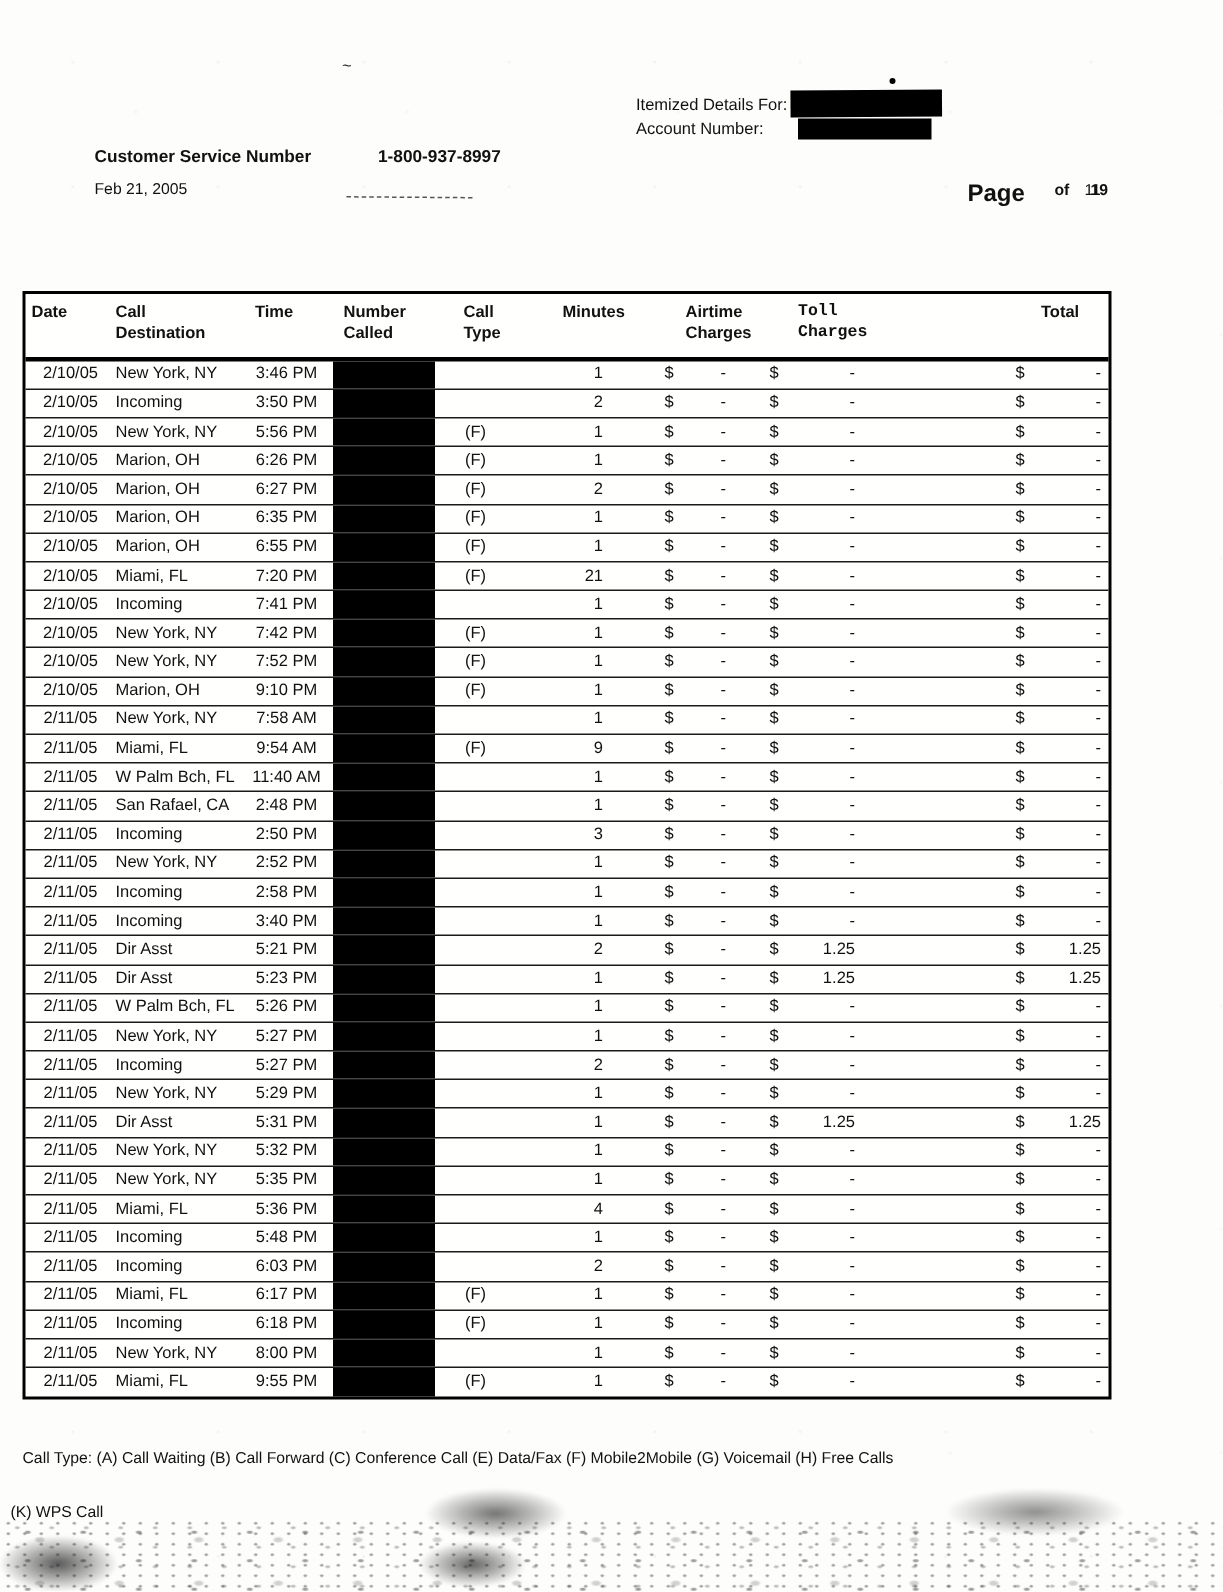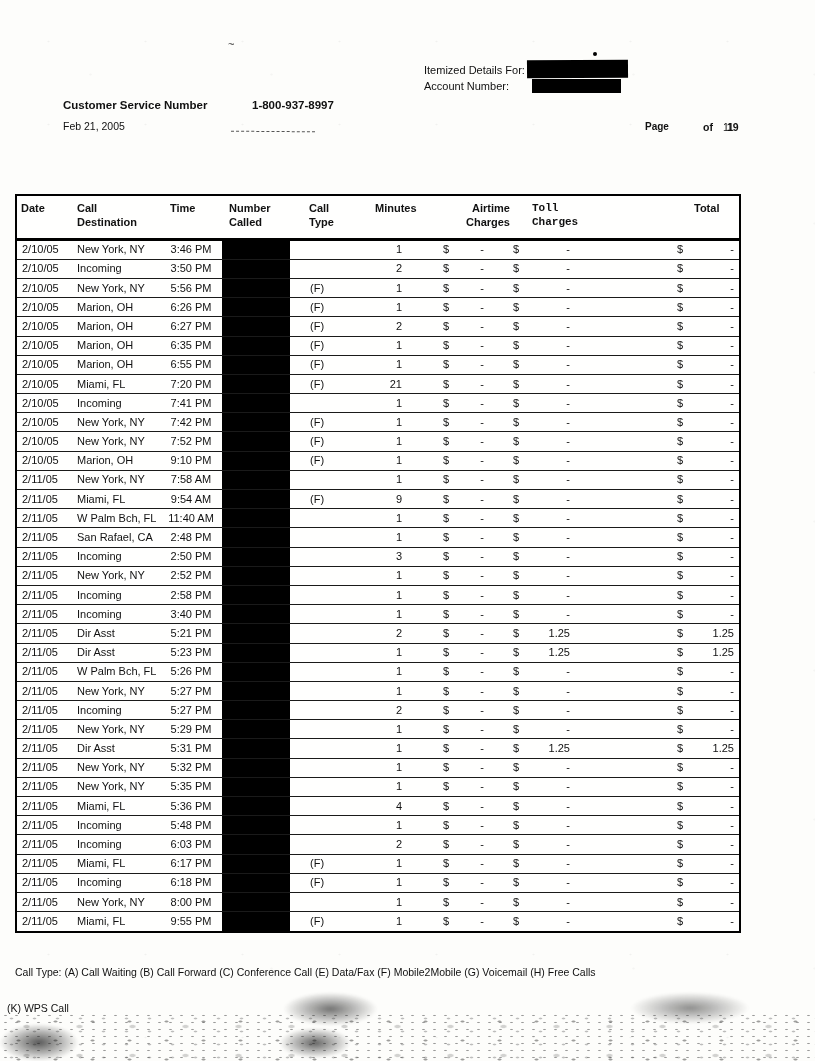--- a/index.html
+++ b/index.html
@@ -24,21 +24,21 @@
   .abs { position: absolute; }
   .hdr-small { font-size: 11px; }
   .itemized-label   { left: 424px; top: 64px; }
   .account-label    { left: 424px; top: 80px; }
   .redaction-1 { left: 527px; top: 60px; width: 101px; height: 18px; background: #000; transform: rotate(-0.4deg); }
   .redaction-2 { left: 532px; top: 79px; width: 89px; height: 14px; background: #000; }
   .dot-artifact { left: 593px; top: 52px; width: 4px; height: 4px; background: #000; border-radius: 50%; }
   .cs-label  { left: 63px;  top: 99px;  font-size: 11.5px; font-weight: bold; }
   .cs-number { left: 252px; top: 99px;  font-size: 11.5px; font-weight: bold; }
   .stmt-date { left: 63px;  top: 120px; font-size: 10.5px; }
-  .pg-label   { left: 645px; top: 121px; font-size: 10px; font-weight: bold; }
+  .pg-label   { left: 645px; top: 121px; font-size: 16px; font-weight: bold; }
   .pg-current { left: 688px; top: 121px; font-size: 10.5px; font-weight: normal; margin-left: 35px; }
   .pg-of      { left: 703px; top: 121px; font-size: 10.5px; font-weight: bold; }
   .pg-total   { left: 727px; top: 121px; font-size: 10.5px; font-weight: bold; }
   .tilde-artifact { left: 228px; top: 38px; font-size: 11px; color: #333; }
   .dash-artifact { left: 231px; top: 131px; width: 84px; height: 0; border-top: 1.5px dashed #555; transform: rotate(0.4deg); }
 
   
   .bill-table {
     position: absolute; left: 15px; top: 194px; width: 726px;
     border: 2px solid #000; background: #fffffe;
@@ -56,31 +56,31 @@
     border-bottom: 3px solid #000;
     white-space: pre-line;
   }
   .c { flex-shrink: 0; }
   .hd-date  { width: 55px;  padding-left: 4px; }
   .hd-dest  { width: 90px;  padding-left: 5px; }
   .hd-time  { width: 60px;  padding-left: 8px; }
   .hd-num   { width: 68px;  padding-left: 7px; }
   .hd-ctype { width: 65px;  padding-left: 19px; }
   .hd-min   { width: 75px;  padding-left: 20px; }
-  .hd-air   { width: 80px;  padding-left: 27px; text-align: right; }
+  .hd-air   { width: 80px;  padding-left: 27px; }
   .hd-toll  { width: 105px; padding-left: 22px; font-family: Liberation Mono, monospace; }
   .hd-total { width: 124px; padding-left: 79px; }
 
   .row {
     display: flex; align-items: center;
     height: 19.2px; font-size: 11px; line-height: 1;
     border-bottom: 1px solid #1a1a1a;
   }
   .row:last-child { border-bottom: none; }
-  .cell-date  { width: 55px;  padding-left: 5px; white-space: nowrap; }
+  .cell-date  { width: 55px;  padding-left: 5px; white-space: nowrap; text-align: center; }
   .cell-dest  { width: 90px;  padding-left: 5px; white-space: nowrap; }
   .cell-time  { width: 60px;  text-align: center; padding-right: 2px; white-space: nowrap; }
   .cell-num   { width: 68px;  align-self: stretch; background: #000; }
   .cell-ctype { width: 65px;  padding-left: 20px; }
   .cell-min   { width: 75px;  text-align: right; padding-right: 28px; }
   .money { display: flex; justify-content: space-between; align-items: center; }
   .cell-air   { width: 80px;  padding-left: 13px; padding-right: 26px; }
   .cell-toll  { width: 105px; padding-left: 3px;  padding-right: 45px; }
   .cell-total { width: 124px; padding-left: 62px; padding-right: 5px; }
 

